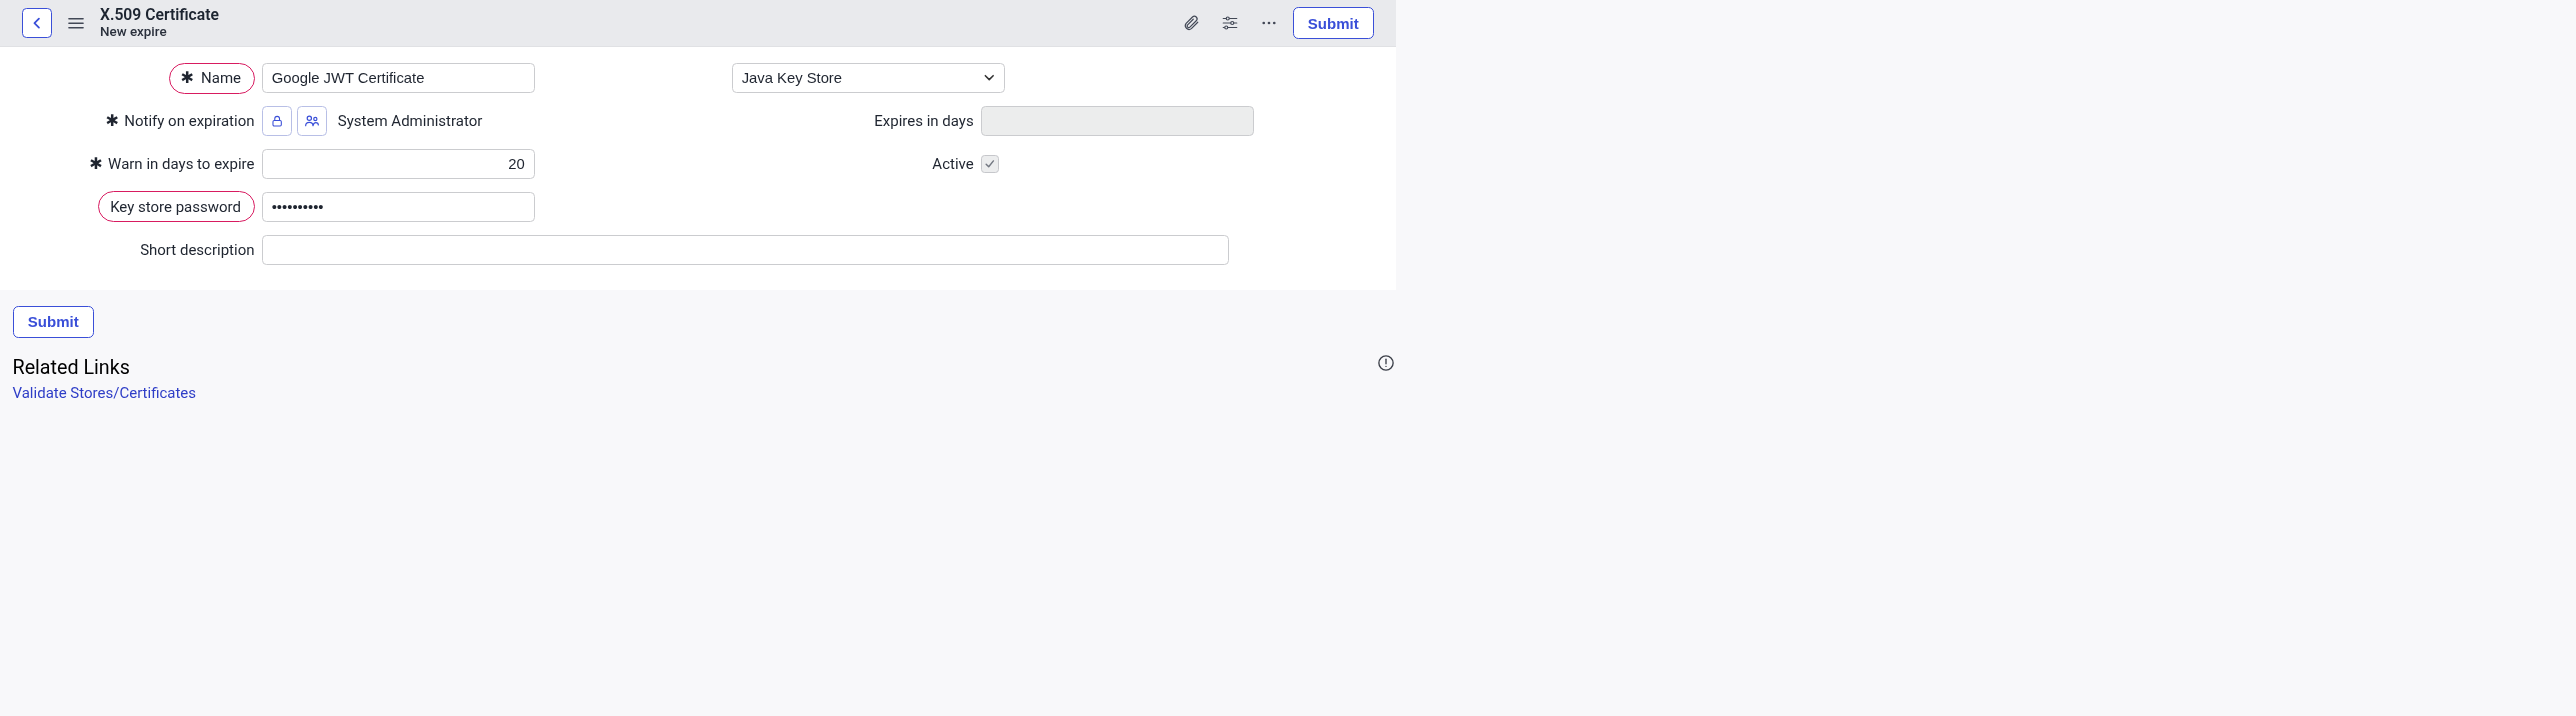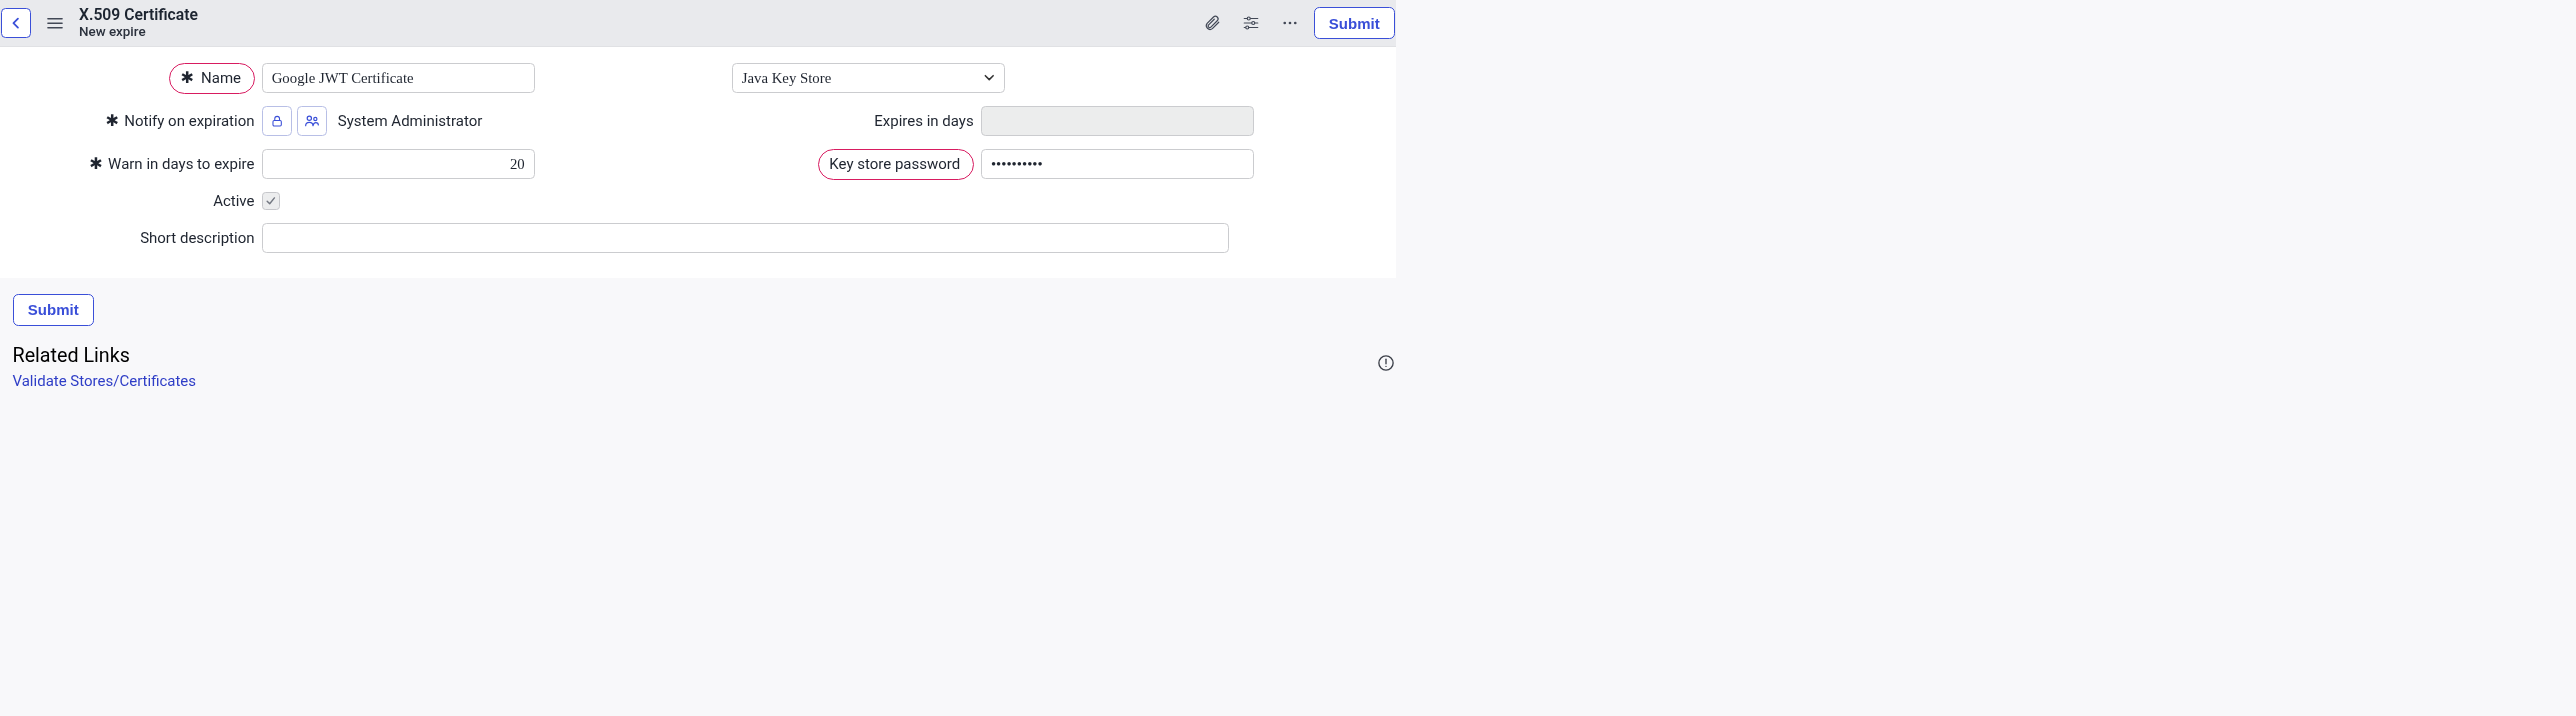--- a/index.html
+++ b/index.html
@@ -23,21 +23,21 @@
     background: var(--page-bg);
     width: 2576px;
   }
 
   
   .header-bar {
     display: flex;
     align-items: center;
     background: var(--header-bg);
     height: 47px;
-    padding: 0 1px;
+    padding: 0 22px;
     gap: 9px;
     border-bottom: 0.9px solid #e0e1e4;
     width: 1396px; 
   }
   .icon-btn {
     display: inline-flex;
     align-items: center;
     justify-content: center;
     width: 30px; height: 30px;
     border-radius: 4.5px;
@@ -114,21 +114,21 @@
     gap:7.2px;
   }
   .text-input, .select-input {
     height: 30px;
     border: 0.9px solid var(--input-border);
     border-radius: 4.5px;
     background: #fff;
     padding: 1.8px 9px;
     font-size: 14.8px;
     color: var(--text);
-    font-family: Liberation Serif, serif;
+    font-family: Liberation Sans, sans-serif;
   }
   .field-left1 .text-input,
   .field-right1 .select-wrap { width: 273px; }
   .text-input.ralign { text-align: right; }
   .text-input[disabled] { background: #eceded; color: #6d6d6d; }
   .select-wrap { position: relative; }
   .select-wrap select { width: 100%; appearance: none; -webkit-appearance: none; padding-right: 25px; }
   .select-caret {
     position:absolute; right:9px; top:50%; transform:translateY(-50%);
     pointer-events:none; color:#333;
@@ -298,38 +298,38 @@
     <div class="field">
       <div class="label-cell">
         <span class="req-asterisk">✱</span>
         <span>Warn in days to expire</span>
       </div>
       <input class="text-input ralign" style="width: 273px;" value="20">
     </div>
 
     <div class="field">
       <div class="label-cell">
-        <span class="circled-label">
-          <span>Key store password</span>
-        </span>
-      </div>
-      <input class="text-input" type="text" style="width: 273px;" value="••••••••••">
-    </div>
-
-    <div class="field">
-      <div class="label-cell">
         <span>Active</span>
       </div>
       <div class="ctl-cell">
         <span class="checkbox" role="checkbox" aria-checked="true">
           <svg width="11.6" height="11.6" viewBox="0 0 16 16" fill="none" stroke="currentColor" stroke-width="2" stroke-linecap="round" stroke-linejoin="round">
               <polyline points="3 8.5 6.5 12 13 4"></polyline>
             </svg>
         </span>
       </div>
+    </div>
+
+    <div class="field">
+      <div class="label-cell">
+        <span class="circled-label">
+          <span>Key store password</span>
+        </span>
+      </div>
+      <input class="text-input" type="text" style="width: 273px;" value="••••••••••">
     </div>
     <div></div>
 
     <div class="field full">
       <div class="label-cell">
         <span>Short description</span>
       </div>
       <input class="text-input" value="" style="">
     </div>
 

